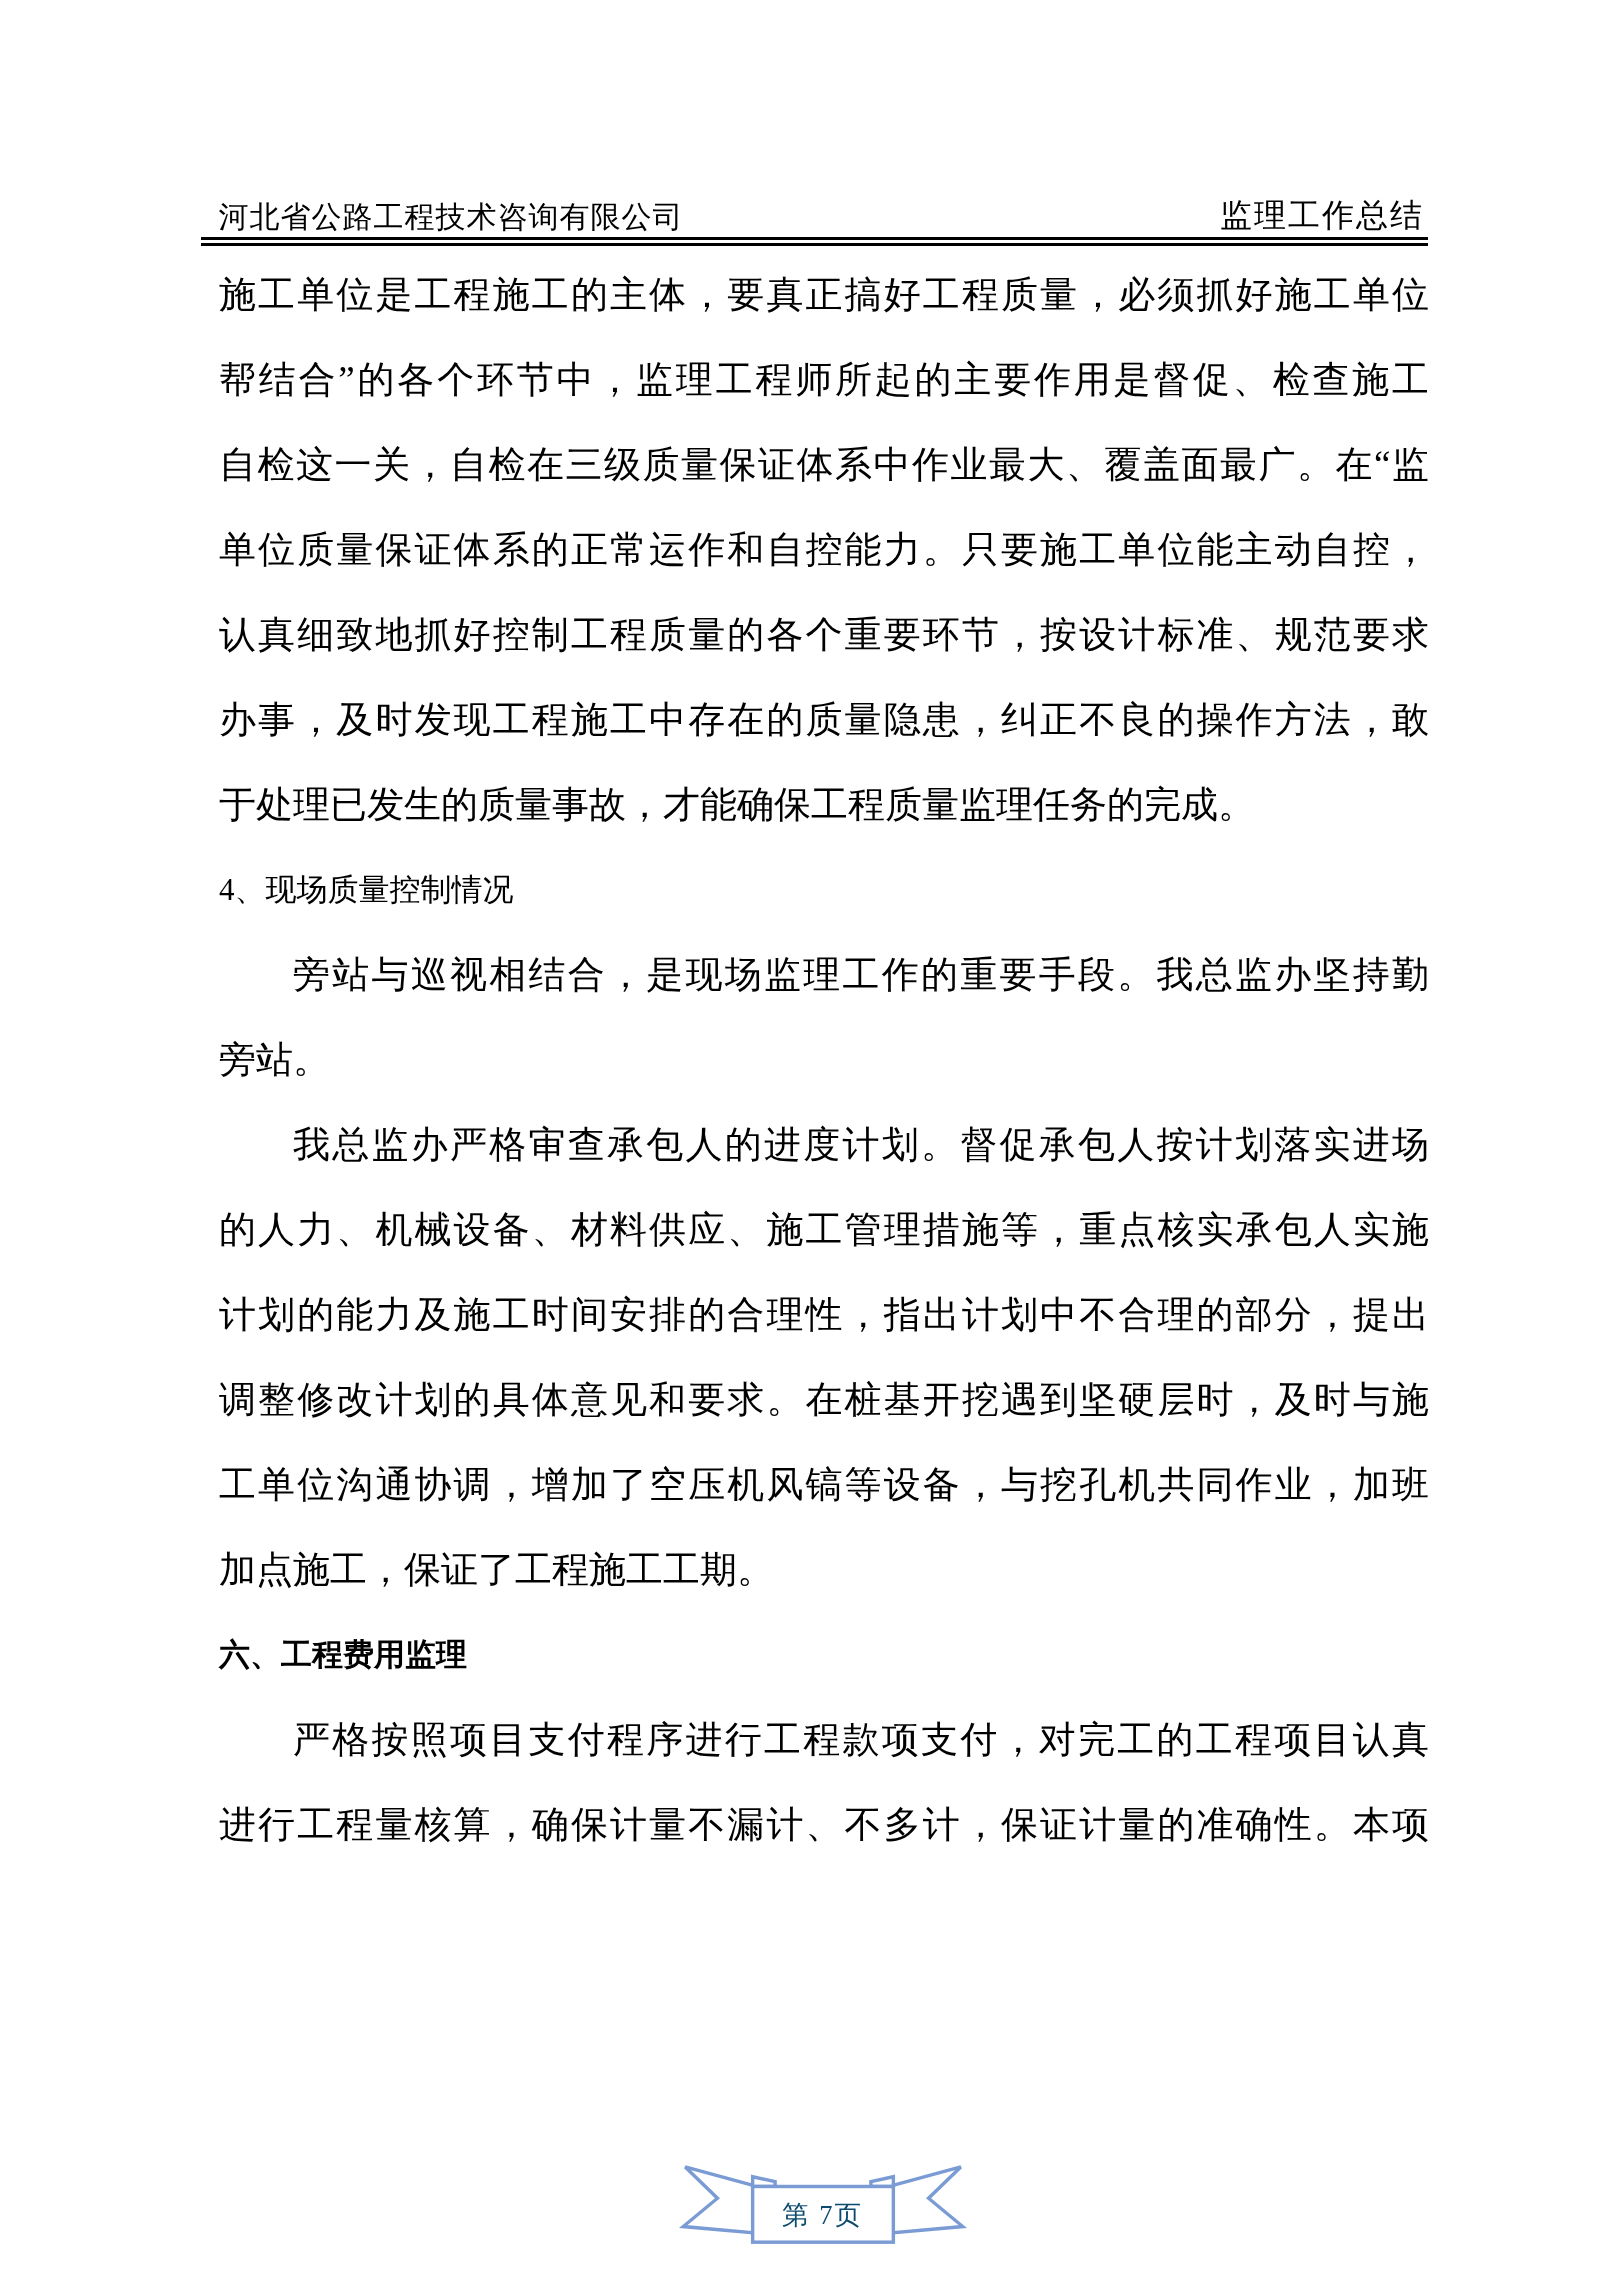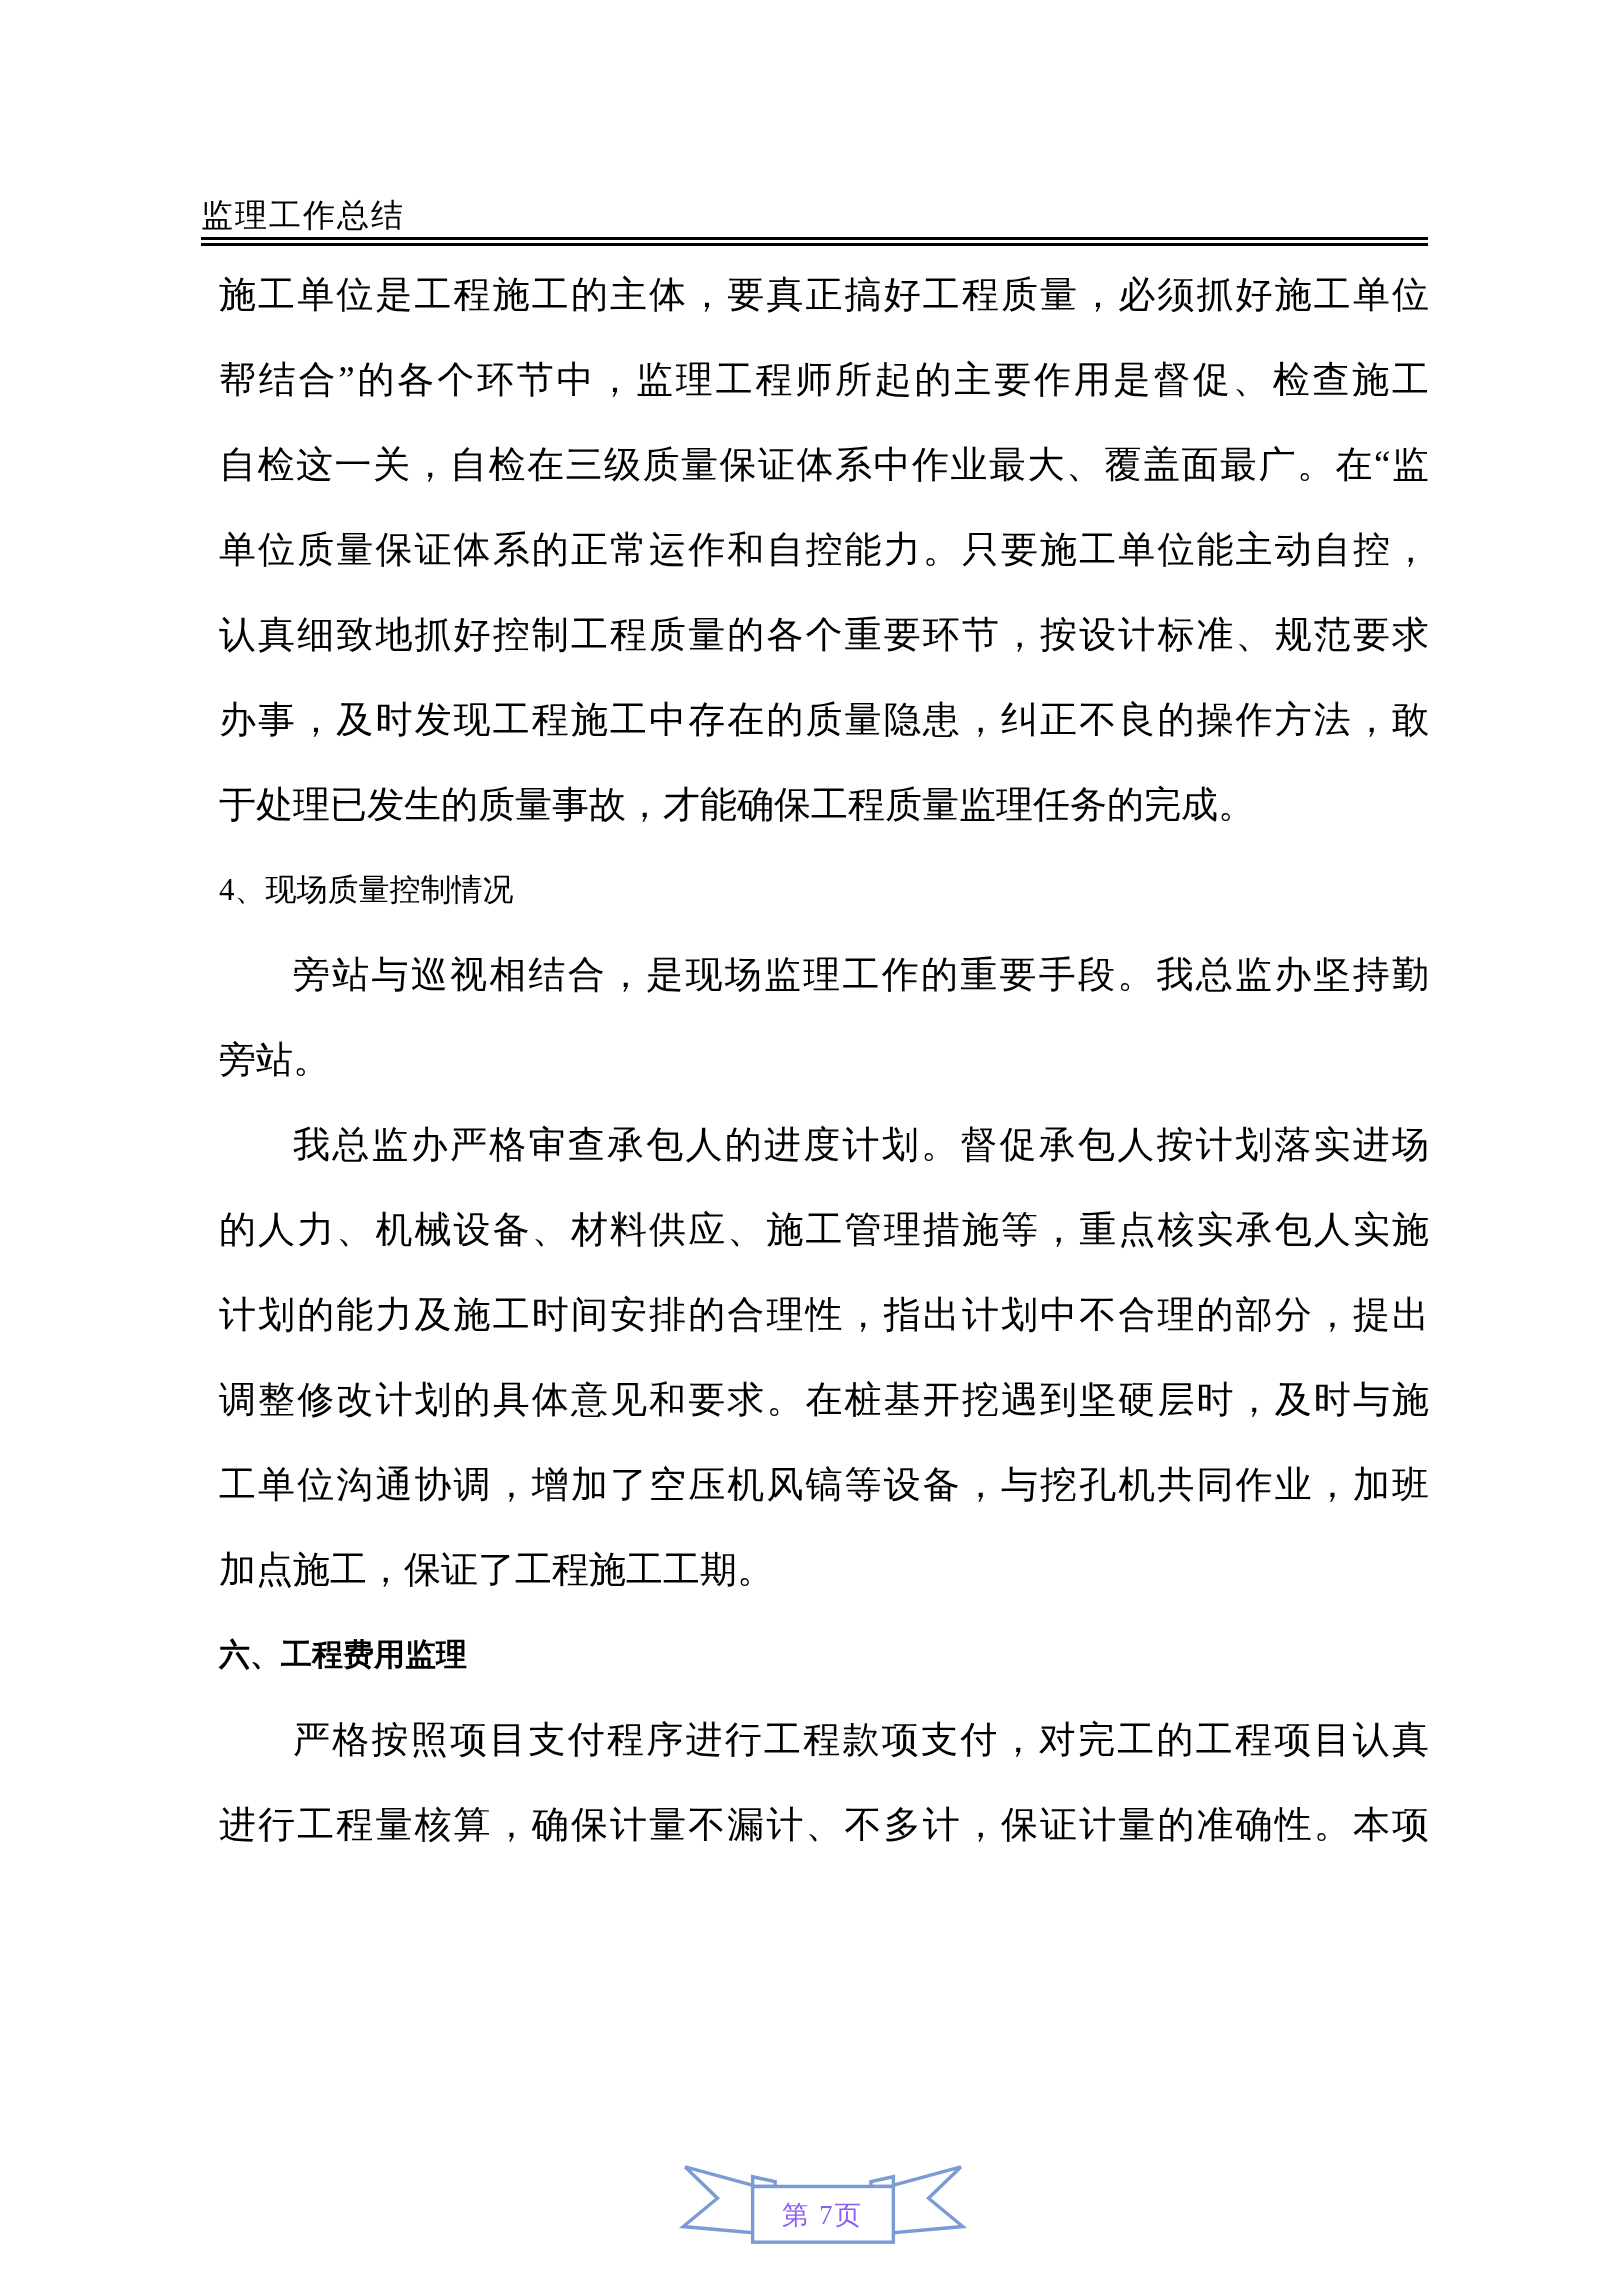--- a/index.html
+++ b/index.html
@@ -27,27 +27,28 @@
   .line{text-align:justify;text-align-last:justify;text-justify:inter-character;}
   .line.short{text-align-last:left;}
   .line.indent{text-indent:74px;}
   .heading{font-size:31px;text-align:left;}
   .heading.bold{font-weight:700;}
   
   .ribbon-wrap{position:absolute;left:676px;top:2164px;width:294px;height:86px;}
   .ribbon-label{
     position:absolute;left:76px;top:22.5px;width:141px;height:56px;
     display:flex;align-items:center;justify-content:center;
-    font-size:26.5px;color:#8b5cf6;letter-spacing:2px;
+    font-size:26.5px;color:#0c4a6e;letter-spacing:2px;
   }
 </style>
 </head>
 <body>
 
 <div class="hdr">
+  <span class="company">河北省公路工程技术咨询有限公司</span>
   <span class="doctitle">监理工作总结</span>
 </div>
 <div class="hdr-rule"></div>
 
 <div class="doc-body">
     <div class="row line">施工单位是工程施工的主体，要真正搞好工程质量，必须抓好施工单位</div>
     <div class="row line">帮结合”的各个环节中，监理工程师所起的主要作用是督促、检查施工</div>
     <div class="row line">自检这一关，自检在三级质量保证体系中作业最大、覆盖面最广。在“监</div>
     <div class="row line">单位质量保证体系的正常运作和自控能力。只要施工单位能主动自控，</div>
     <div class="row line">认真细致地抓好控制工程质量的各个重要环节，按设计标准、规范要求</div>

